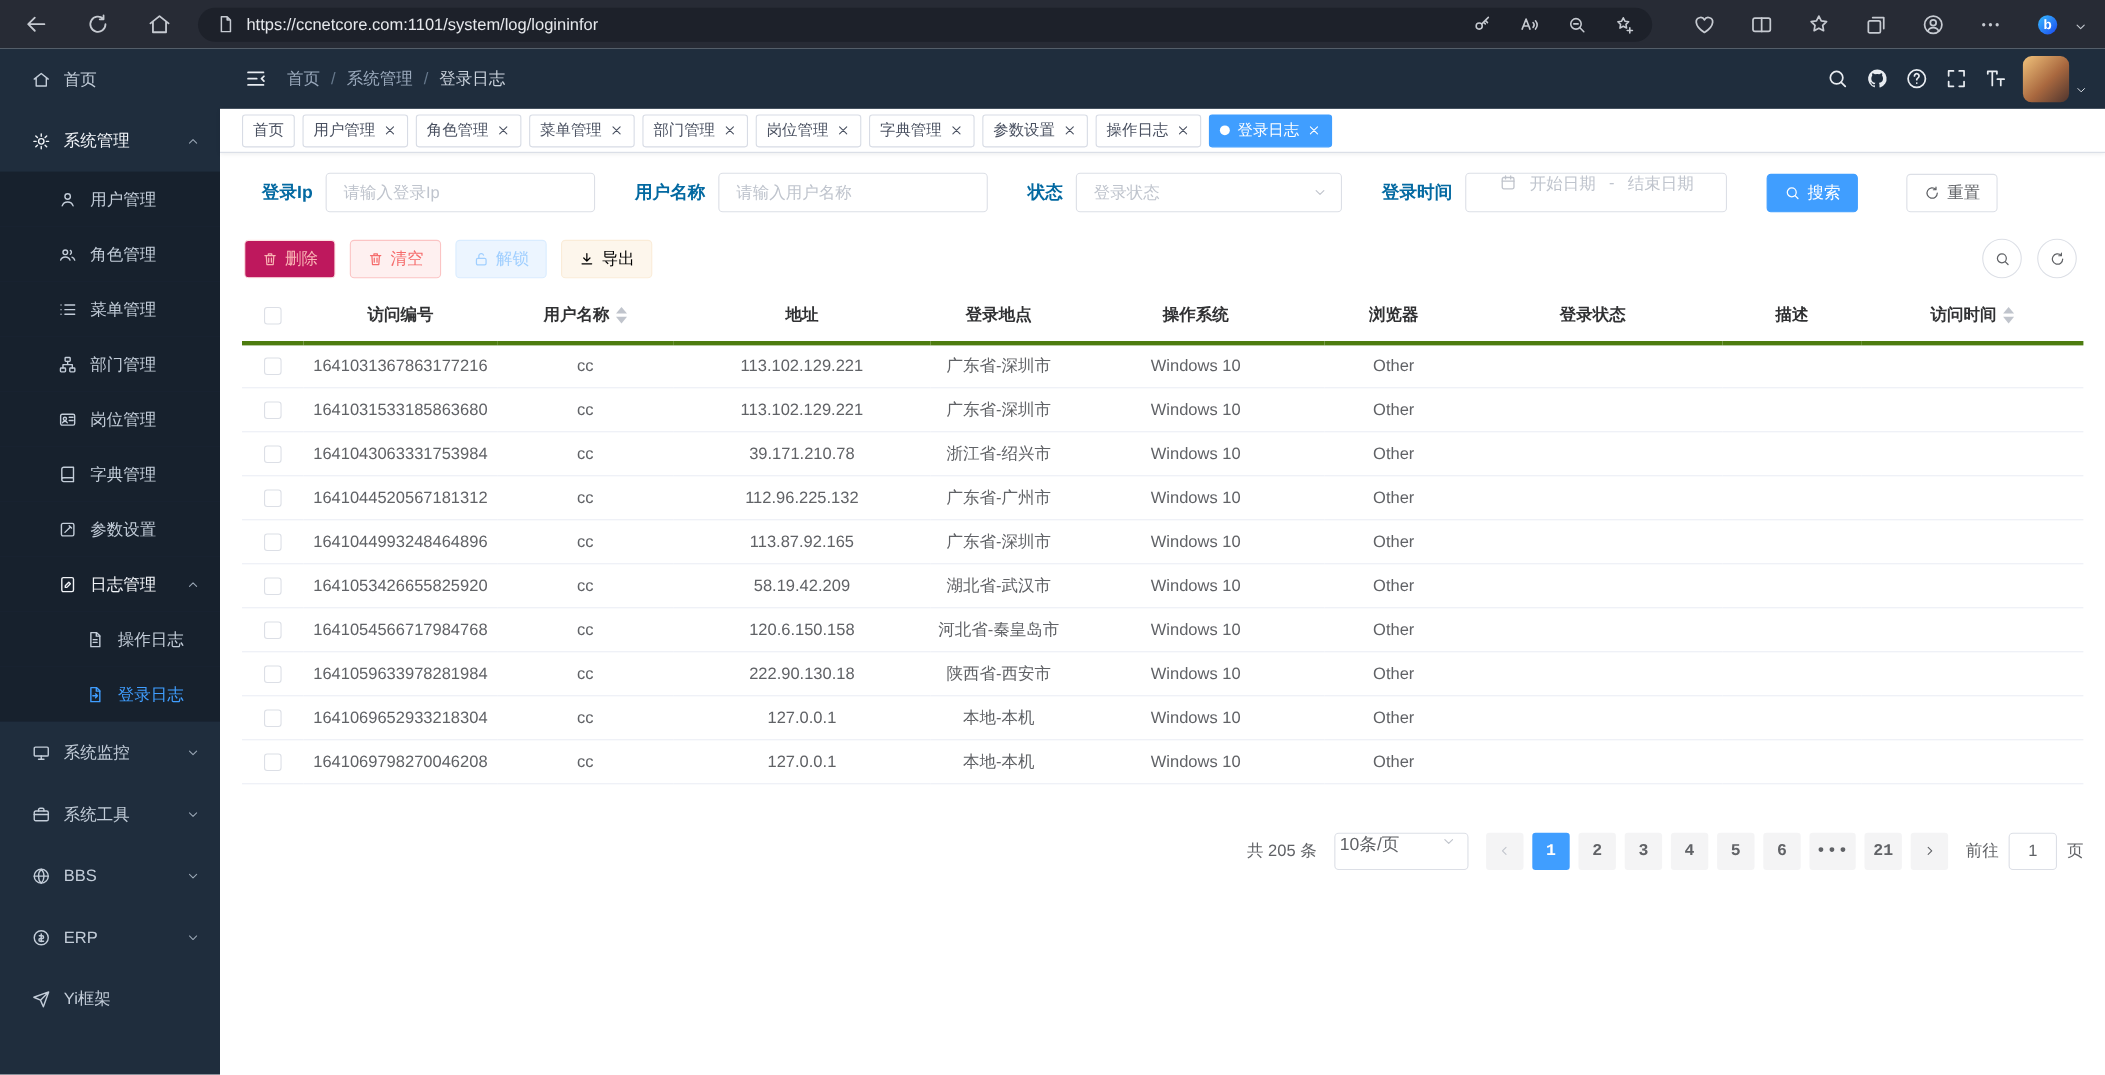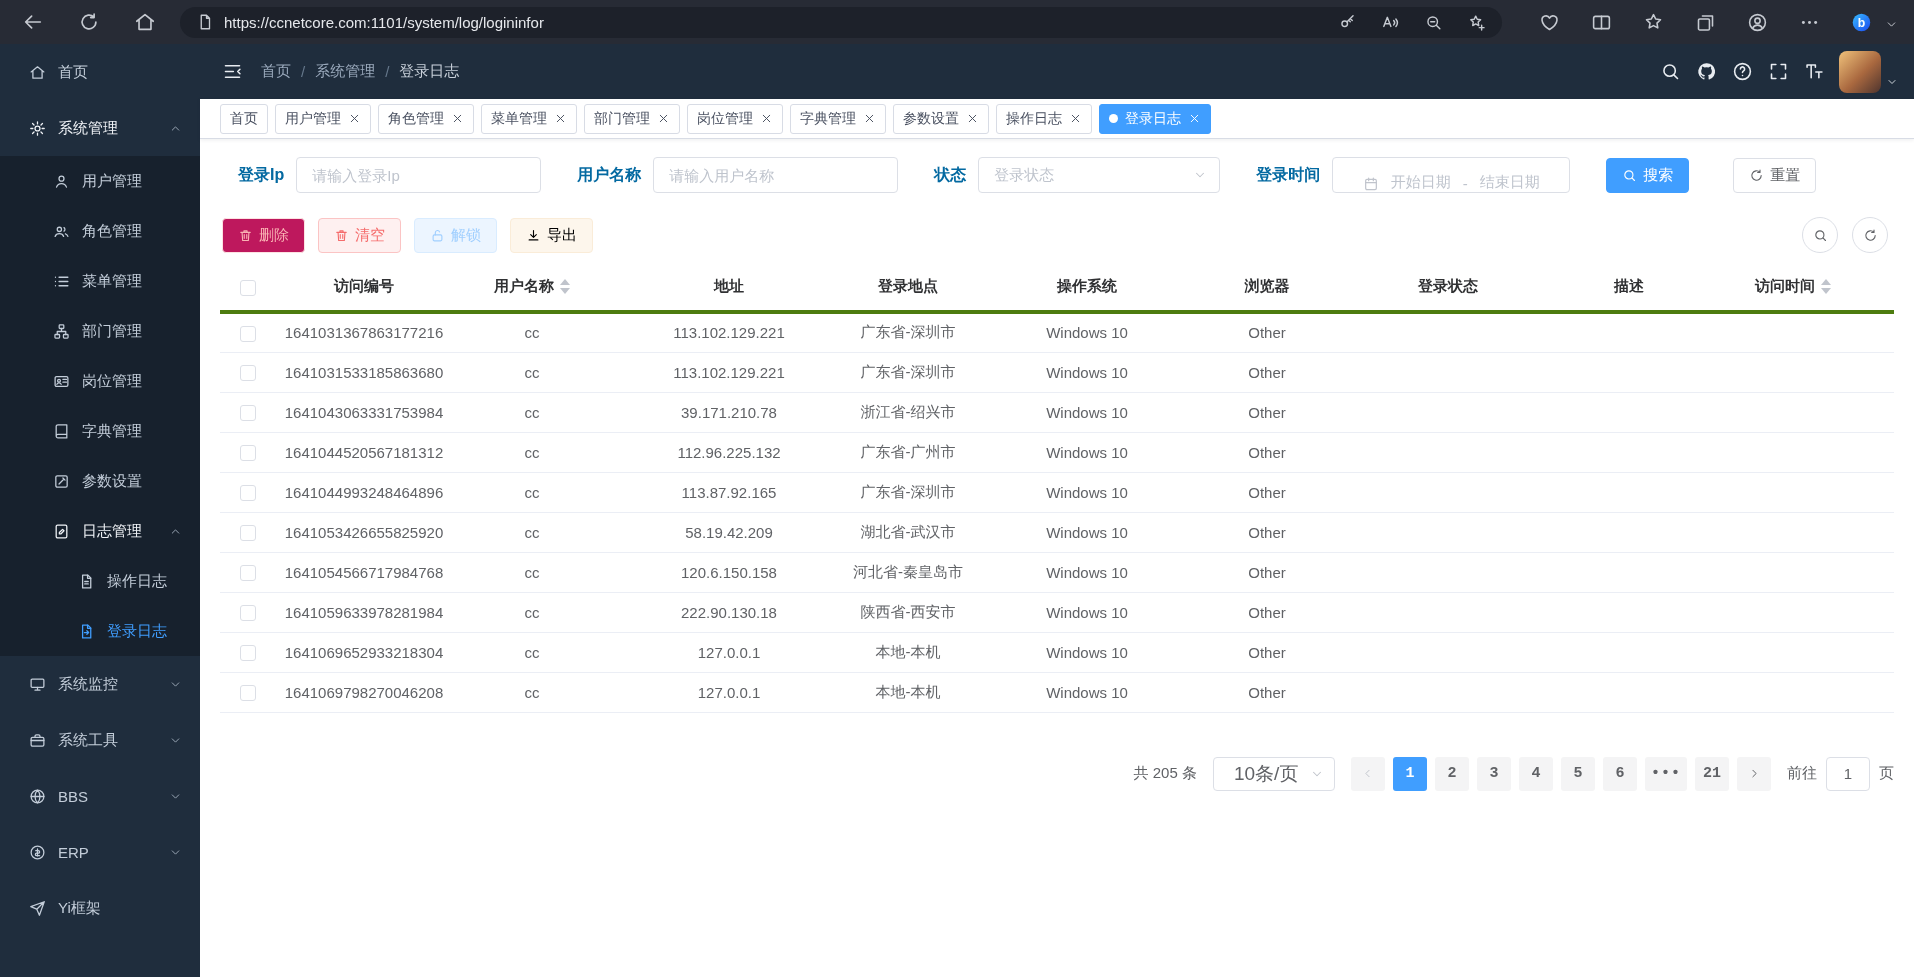--- a/index.html
+++ b/index.html
@@ -63,21 +63,21 @@
 
 .content{flex:1;background:#fff;padding:10px 20px 0 20px;overflow:hidden}
 .filters{display:flex;align-items:center;padding-left:18px;height:52px}
 .fgroup{display:flex;align-items:center;margin-right:36px}
 .flabel{font-weight:bold;color:#0369a1;font-size:16px;margin-right:12px;white-space:nowrap}
 .finput{width:245px;height:36px;border:1px solid #dcdfe6;border-radius:4px;padding:0 15px;font-size:15px;color:#606266}
 .finput::placeholder{color:#bfc4cd}
 .fselect{width:242px;height:36px;border:1px solid #dcdfe6;border-radius:4px;display:flex;align-items:center;
   padding:0 12px 0 15px;color:#bfc4cd;font-size:15px}
 .fselect .car,.psel .car{width:14px;height:14px;color:#c0c4cc;margin-left:auto}
-.fdate{width:238px;height:36px;border:1px solid #dcdfe6;border-radius:4px;display:flex;align-items:flex-end;
+.fdate{width:238px;height:36px;border:1px solid #dcdfe6;border-radius:4px;display:flex;align-items:flex-start;
   justify-content:center;gap:12px;color:#bfc4cd;font-size:15px}
 .fdate .cal{width:16px;height:16px;color:#c0c4cc}
 .btn{display:inline-flex;align-items:center;gap:6px;height:35px;padding:0 15px;border-radius:4px;
   font-size:15px;border:1px solid transparent;background:#fff}
 .btn .bic{width:15px;height:15px}
 .btn-primary{background:#409eff;border-color:#409eff;color:#fff}
 .btn-plain{border-color:#dcdfe6;color:#606266;margin-left:44px}
 .btn-danger-dis{background:#be185d;border-color:#fde2e2;color:#f9b3b3;cursor:not-allowed}
 .btn-danger{background:#fef0f0;border-color:#fbc4c4;color:#f56c6c}
 .btn-info-dis{background:#ecf5ff;border-color:#d9ecff;color:#a0cfff;cursor:not-allowed}
@@ -94,22 +94,22 @@
 td{color:#606266;height:40px;border-bottom:1px solid #ebeef5;text-align:center;white-space:nowrap;overflow:hidden}
 .th-wrap{display:inline-flex;align-items:center;gap:6px}
 .cb{display:inline-block;width:16px;height:16px;border:1px solid #dcdfe6;border-radius:3px;background:#fff;vertical-align:middle}
 .sort{display:inline-flex;flex-direction:column;gap:3px}
 .sort i{display:block;width:0;height:0;border-left:5px solid transparent;border-right:5px solid transparent}
 .sort i.up{border-bottom:6px solid #c0c4cc}
 .sort i.down{border-top:6px solid #c0c4cc}
 
 
 .pagination{display:flex;align-items:center;justify-content:flex-end;gap:16px;margin-top:44px;color:#606266}
-.psel{width:122px;height:34px;border:1px solid #dcdfe6;border-radius:4px;display:flex;align-items:center;
-  padding:0 10px 0 20px;color:#606266;font-size:19px}
+.psel{width:122px;height:34px;border:1px solid #dcdfe6;border-radius:4px;display:flex;
+  padding:0 10px 0 4px;color:#606266;font-size:16px}
 .pager,.pages{display:flex;align-items:center;gap:8px}
 .pg{min-width:34px;height:34px;padding:0 6px;background:#f4f4f5;border:none;border-radius:3px;color:#606266;
   font-size:15px;font-weight:600;display:flex;align-items:center;justify-content:center}
 .pg.active{background:#409eff;color:#fff}
 .pg.more{letter-spacing:1px;font-weight:bold;color:#606266}
 .pg .pic{width:13px;height:13px}
 .pg.disabled{color:#c0c4cc;cursor:not-allowed}
 .goto{display:flex;align-items:center;gap:9px}
 .goto-input{width:44px;height:34px;border:1px solid #dcdfe6;border-radius:4px;text-align:center;font-size:15px;color:#606266}
 </style>

